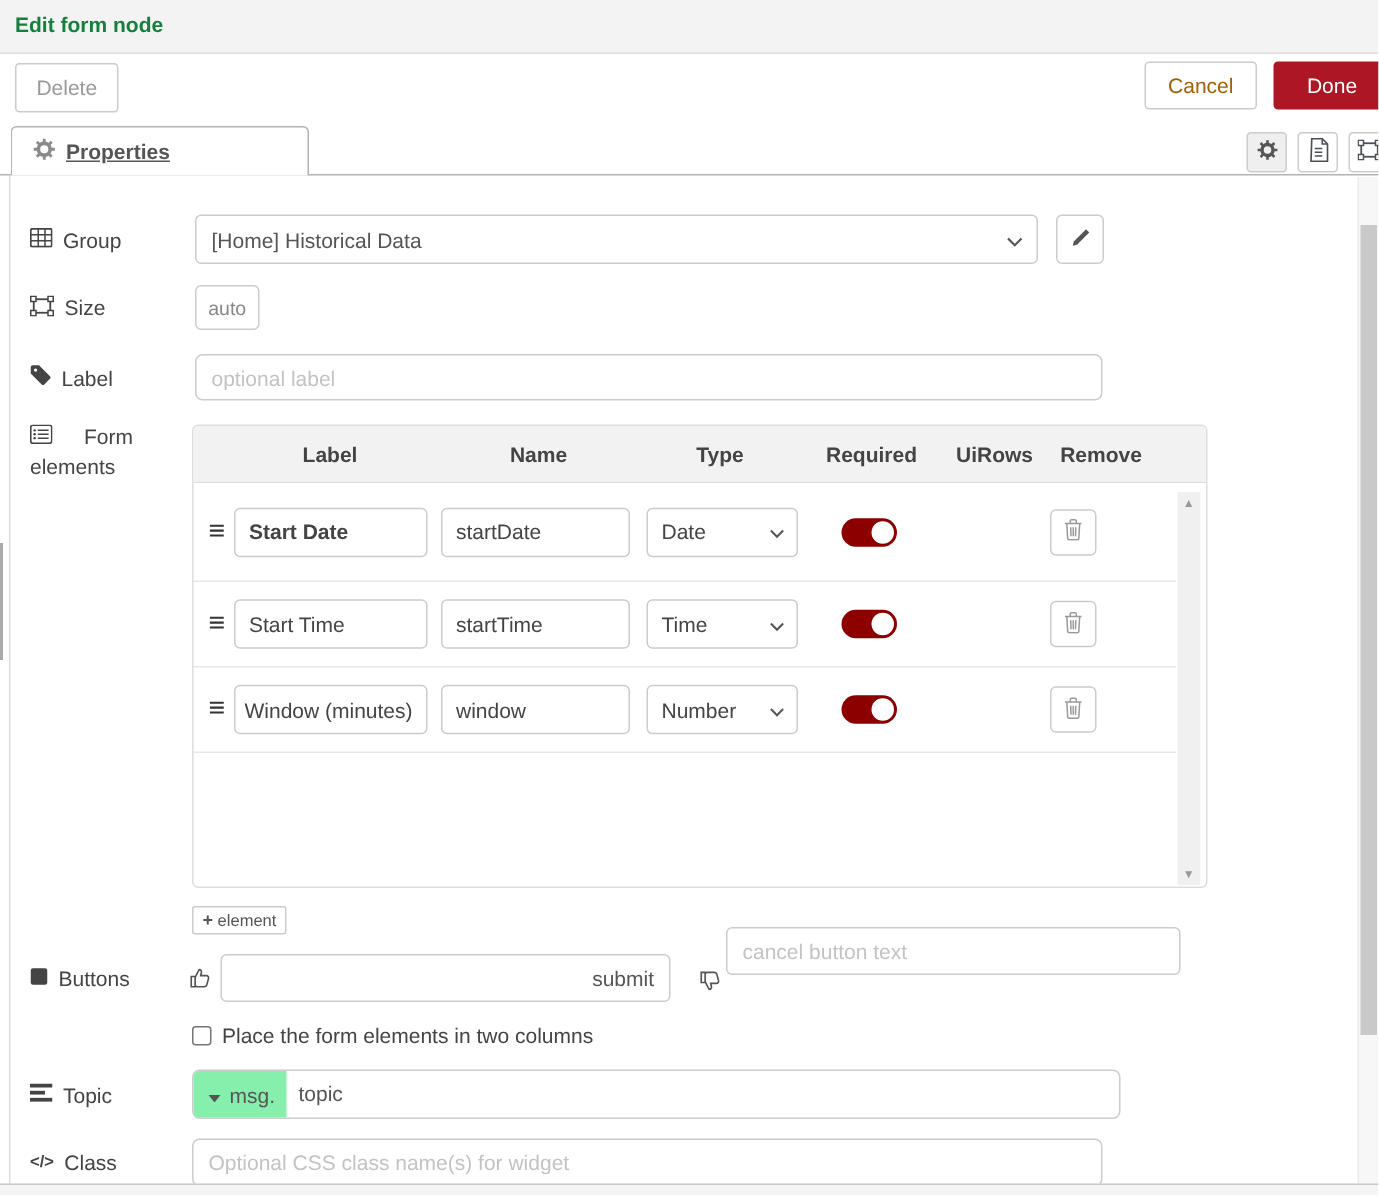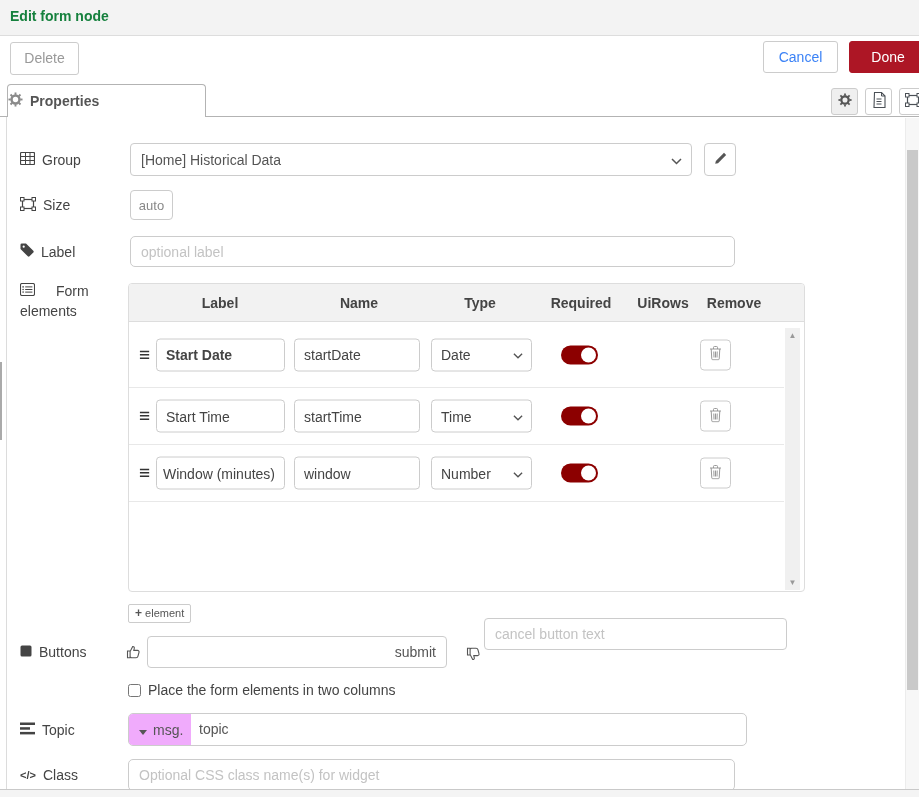--- a/index.html
+++ b/index.html
@@ -9,31 +9,31 @@
 
   
   .hdr { position:absolute; top:0; left:0; width:919px; height:36px; background:#f3f3f3;
          border-bottom:1px solid #ddd; line-height:32px; padding-left:10px;
          font-weight:bold; color:#15803d; }
 
   
   .btn { position:absolute; background:#fff; border:1px solid #ccc; border-radius:3px;
          text-align:center; font-size:14px; cursor:pointer; }
   .btn-delete { left:10px; top:42px; width:69px; height:33px; line-height:31px; color:#999; }
-  .btn-cancel { left:763px; top:41px; width:75px; height:32px; line-height:30px; color:#3b82f6; }
+  .btn-cancel { left:763px; top:41px; width:75px; height:32px; line-height:30px; color:#a16207; }
   .btn-done   { left:849px; top:41px; width:78px; height:32px; line-height:30px;
                 color:#fff; background:#AD1625; border-color:#AD1625; }
 
   
   .tabbar { position:absolute; top:83px; left:0; width:919px; height:34px;
             border-bottom:1px solid #b3b3b3; background:#fff; }
   .tab-active { position:absolute; top:84px; left:7px; width:199px; height:33px; background:#fff;
                 border:1px solid #b3b3b3; border-bottom:none; border-radius:4px 4px 0 0;
-                display:flex; align-items:center; gap:7px; 
-                font-weight:bold; color:#555; z-index:2; }
+                display:flex; align-items:center; gap:7px; padding-left:14px;
+                font-weight:bold; color:#555; z-index:2;text-decoration:underline; }
   .iconbtn { position:absolute; top:88px; width:27px; height:27px; background:#fff;
              border:1px solid #ccc; border-radius:3px; display:flex;
              align-items:center; justify-content:center; cursor:pointer; }
   .iconbtn.active { background:#efefef; }
 
   
   .tray-line { position:absolute; left:6px; top:117px; width:1px; height:680px; background:#dcdcdc; }
   .tray-grip { position:absolute; left:0; top:362px; width:2px; height:78px; background:#aaa; }
 
   
@@ -88,21 +88,21 @@
   .add-btn b { font-size:12px; }
 
   
   .thumb { position:absolute; width:16px; height:16px; }
   .chkwrap { position:absolute; left:128px; top:682px; display:flex; align-items:center; gap:7px; }
   .chkwrap input { width:13px; height:13px; cursor:pointer; }
 
   
   .typed { position:absolute; left:128px; top:713px; width:619px; height:33px;
            border:1px solid #ccc; border-radius:5px; background:#fff; }
-  .typed .prefix { position:absolute; left:0; top:0; width:62px; height:31px; background:#f0abfc;
+  .typed .prefix { position:absolute; left:0; top:0; width:62px; height:31px; background:#86efac;
                    border-radius:4px 0 0 4px; display:flex; align-items:center; gap:6px;
                    padding-left:10px; color:#555; cursor:pointer; }
   .typed .val { position:absolute; left:70px; top:0; line-height:31px; color:#555; }
 
   .code-ic { font-size:11px; font-weight:bold; color:#444; letter-spacing:0; }
 
   .footer { position:absolute; left:0; top:789px; width:919px; height:8px; background:#f4f4f4;
             border-top:1px solid #c9c9c9; }
 </style>
 </head>

